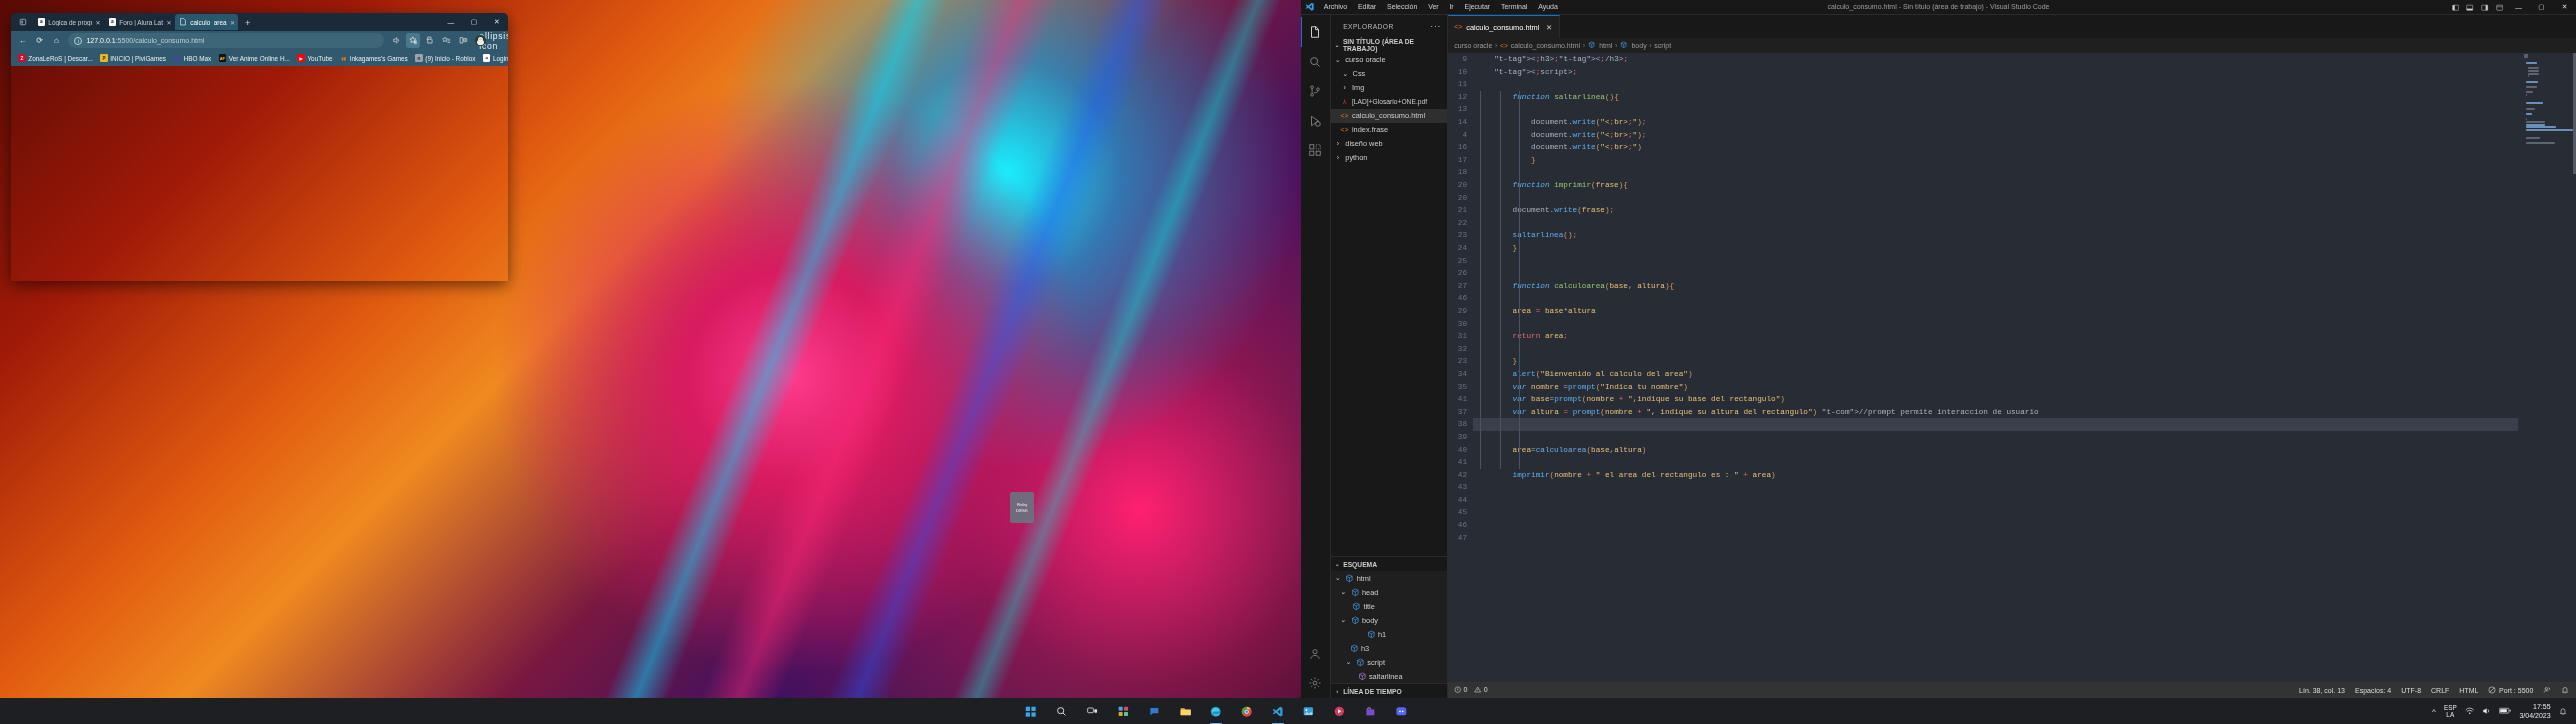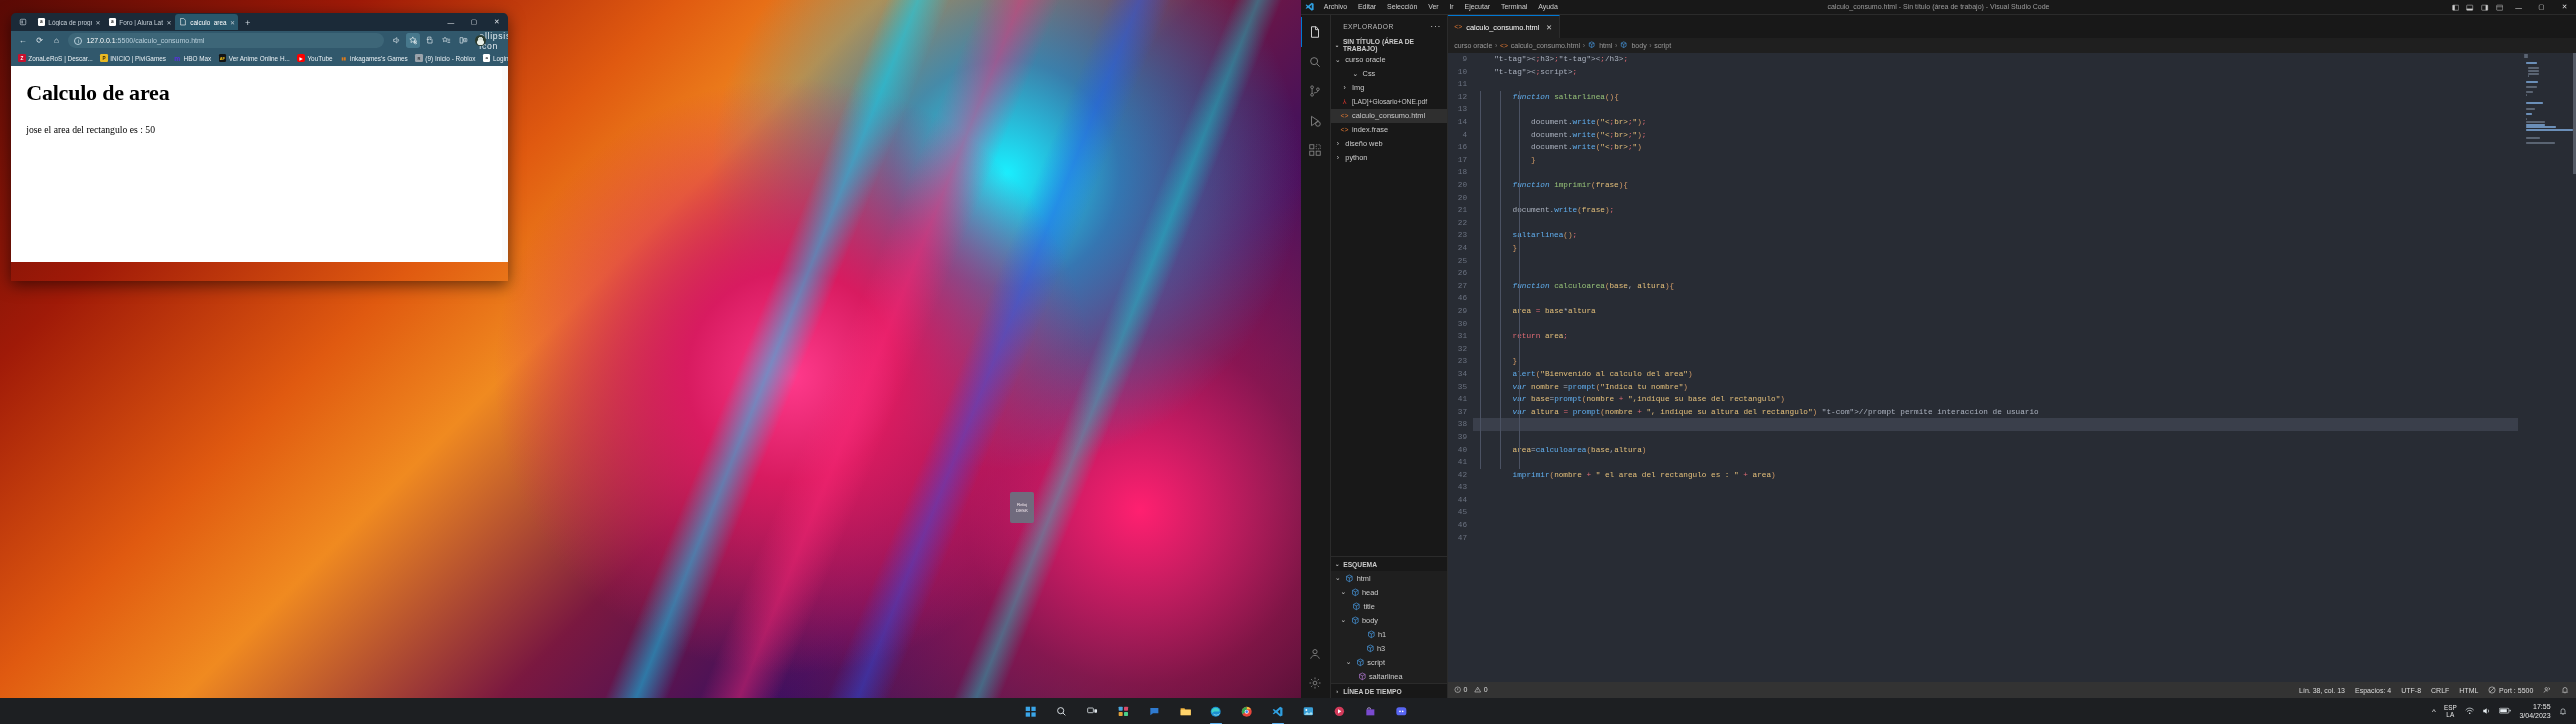--- a/index.html
+++ b/index.html
@@ -391,25 +391,20 @@
         <span class="bmico" style="background:#9aa3ab;color:#2c3136;font-size:4px">R</span>
         <span>(9) Inicio - Roblox</span>
       </div>
     <div class="bm">
         <span class="bmico fav-a" style="background:#fff;color:#111">a</span>
         <span>Login | Alura Latam...</span>
       </div>
 
   </div>
 
-  <div id="page">
-    <h1>Calculo de area</h1>
-    <h3>jose el area del rectangulo es : 50</h3>
-    <div id="page-scroll"></div>
-  </div>
 </div>
 
 <div id="vscode">
 
   <div id="vs-title">
     <div id="vs-logo">
       <svg width="9.4" height="9.4" viewBox="0 0 16 16">
           <path d="M11.5 1.2l3.2 1.6v10.4l-3.2 1.6L5.4 9.6 2.6 11.7 1 10.8 3.6 8 1 5.2l1.6-.9 2.8 2.1zM11.5 4.4L7.9 8l3.6 3.6z" fill="#2f9fe0"></path>
         </svg>
     </div>
@@ -516,21 +511,21 @@
       <div class="sec-head">
         <span class="twisty">⌄</span>
         <span>SIN TÍTULO (ÁREA DE TRABAJO)</span>
       </div>
 
       <div class="tree">
         <div class="trow" style="padding-left:2.7px">
           <span class="tico">⌄</span>
           <span>curso oracle</span>
         </div>
-        <div class="trow" style="padding-left:20px">
+        <div class="trow" style="padding-left:10px">
           <span class="tico">⌄</span>
           <span>Css</span>
         </div>
         <div class="trow" style="padding-left:9.4px">
           <span class="tico">›</span>
           <span>Img</span>
         </div>
         <div class="trow" style="padding-left:9.4px">
           <span class="tico pdf-ico">⅄</span>
           <span style="font-size:6.7px">[LAD]+Glosario+ONE.pdf</span>
@@ -590,21 +585,21 @@
                 </svg></span>
             <span>body</span>
           </div>
           <div class="trow" style="padding-left:36px">
             <span class="cube"><svg width="8.7" height="8.7" viewBox="0 0 16 16">
                   <path d="M8 1.8l5.2 2.6v6.9L8 14.2 2.8 11.3V4.4z" fill="none" stroke="#4daafc" stroke-width="1.1"></path>
                   <path d="M2.8 4.4L8 7.2l5.2-2.8M8 7.2v7" fill="none" stroke="#4daafc" stroke-width="1.1"></path>
                 </svg></span>
             <span>h1</span>
           </div>
-          <div class="trow" style="padding-left:35px">
+          <div class="trow" style="padding-left:19px">
             <span class="cube"><svg width="8.7" height="8.7" viewBox="0 0 16 16">
                   <path d="M8 1.8l5.2 2.6v6.9L8 14.2 2.8 11.3V4.4z" fill="none" stroke="#4daafc" stroke-width="1.1"></path>
                   <path d="M2.8 4.4L8 7.2l5.2-2.8M8 7.2v7" fill="none" stroke="#4daafc" stroke-width="1.1"></path>
                 </svg></span>
             <span>h3</span>
           </div>
           <div class="trow" style="padding-left:13.4px">
             <span class="tico">⌄</span>
             <span class="cube"><svg width="8.7" height="8.7" viewBox="0 0 16 16">
                   <path d="M8 1.8l5.2 2.6v6.9L8 14.2 2.8 11.3V4.4z" fill="none" stroke="#4daafc" stroke-width="1.1"></path>

